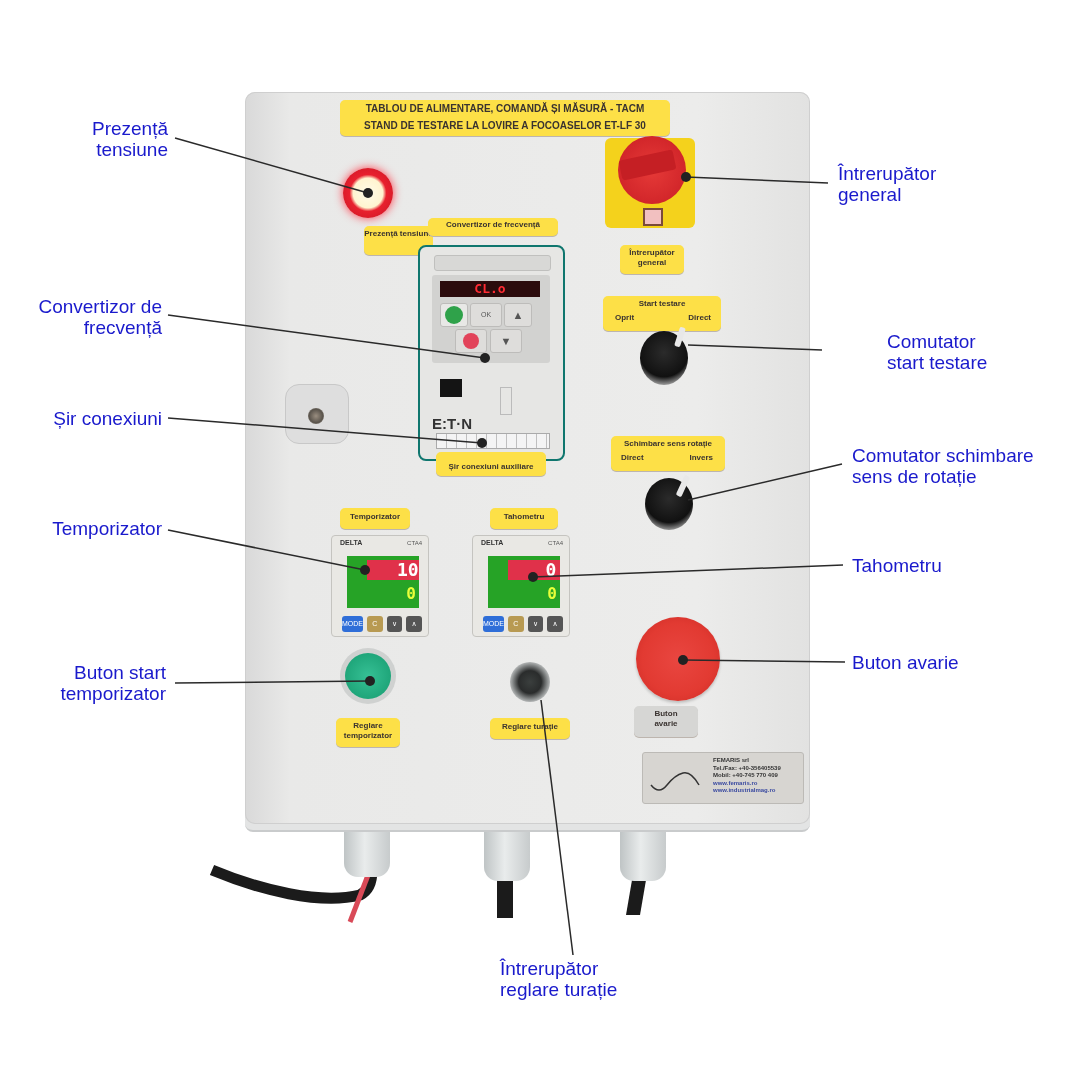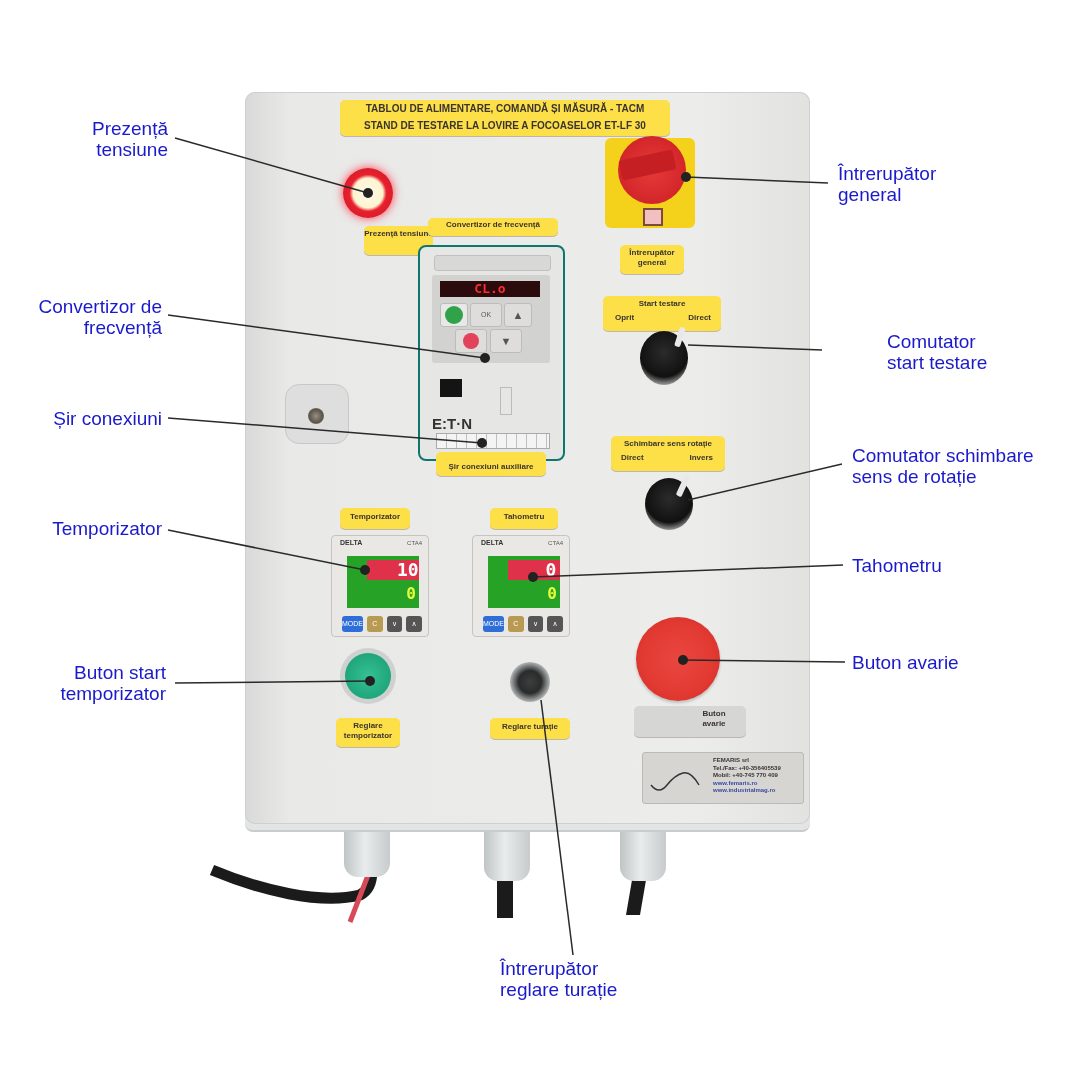--- a/index.html
+++ b/index.html
@@ -149,21 +149,21 @@
   <div>Reglare</div>
   <div>temporizator</div>
 </div>
 
 <div class="abs" style="left:510px;top:662px;width:40px;height:40px;border-radius:50%;background:radial-gradient(circle,#3b3f3e 0%,#2a2c2c 40%,#8d9090 62%,#dfe1e1 80%,#909393 100%);"></div>
 <div class="plate small" style="left:490px;top:718px;width:80px;height:18px;line-height:12px;">
   <span>Reglare turație</span>
 </div>
 
 <div class="abs" style="left:636px;top:617px;width:84px;height:84px;border-radius:50%;background:radial-gradient(circle,#e94640 0%,#e23a32 60%,#c92a24 100%);box-shadow:0 2px 3px rgba(0,0,0,0.2);"></div>
-<div class="plate small" style="left:634px;top:706px;width:64px;height:28px;background:#d6d6d4;padding-left:48px;">
+<div class="plate small" style="left:634px;top:706px;width:64px;height:28px;background:#d6d6d4;">
   <div>Buton</div>
   <div>avarie</div>
 </div>
 
 <div class="abs" style="left:642px;top:752px;width:160px;height:50px;background:#d7d5d1;border:1px solid #bcbab6;border-radius:3px;">
   <svg class="abs" style="left:6px;top:14px" width="60" height="26">
     <path d="M2 18 Q 10 28 18 18 T 34 6 T 50 18" stroke="#333" stroke-width="1.5" fill="none"></path>
   </svg>
   <div class="abs" style="left:70px;top:4px;font-size:6px;line-height:7.6px;color:#333;font-weight:bold;">
     <div>FEMARIS srl</div>

